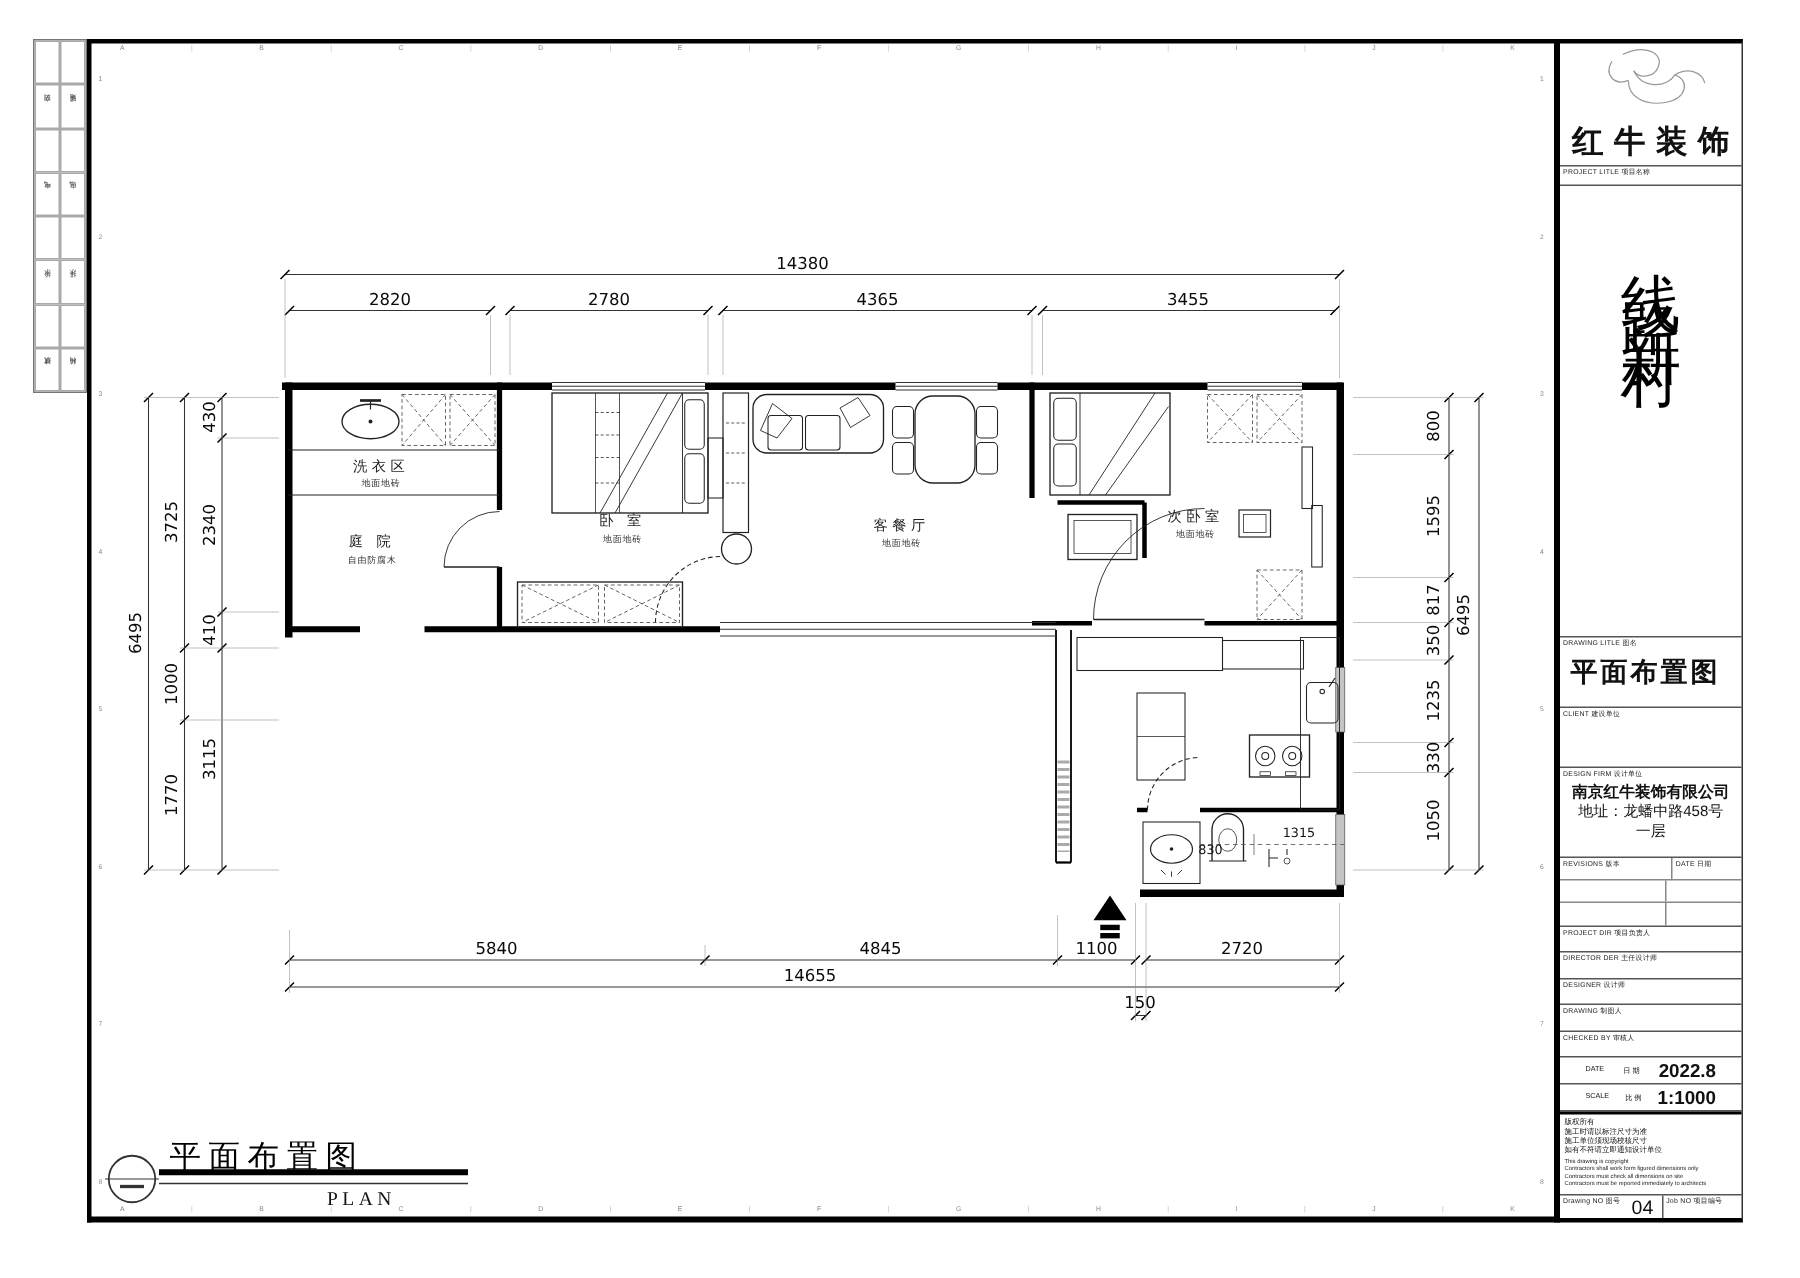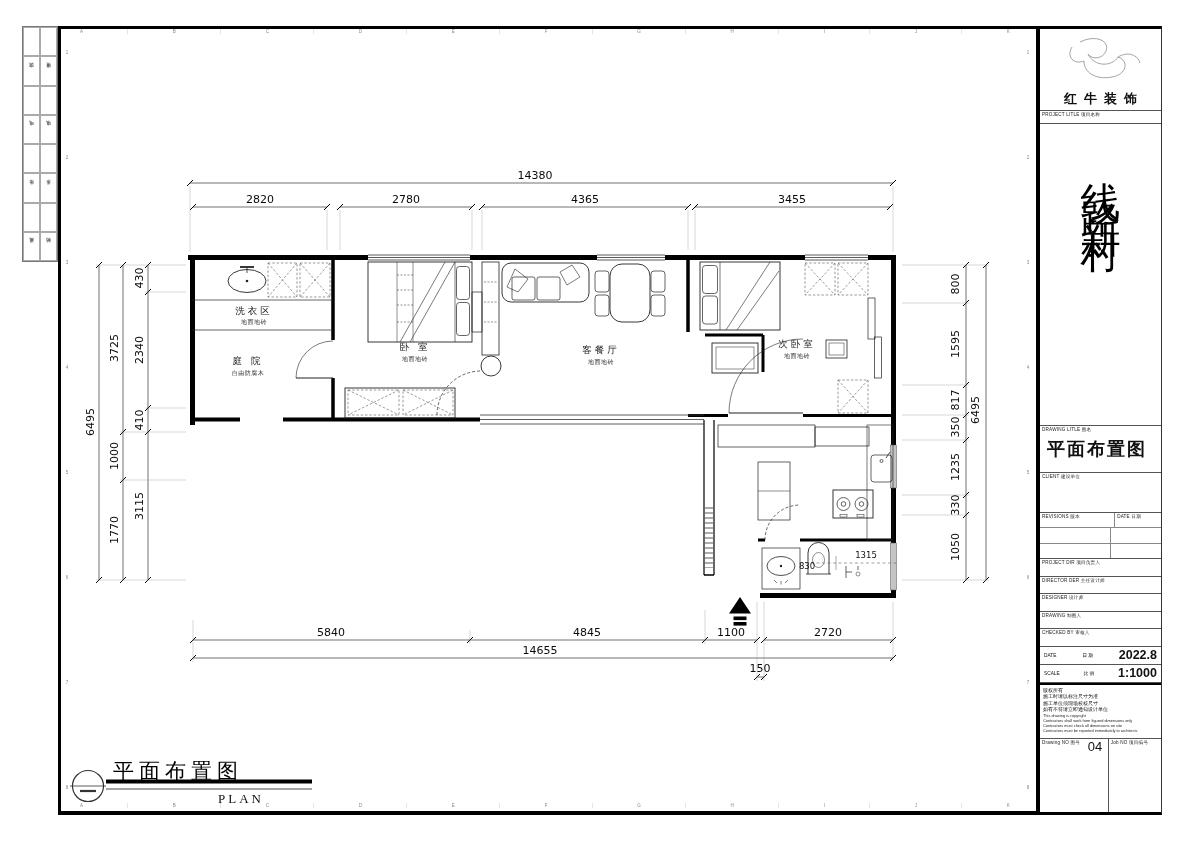--- a/index.html
+++ b/index.html
@@ -19,38 +19,38 @@
   .gl .gt{color:#bbb;}
   .gn{position:absolute;top:50px;height:740px;width:8px;display:flex;flex-direction:column;
       justify-content:space-between;align-items:center;font-size:4.5px;color:#888;}
   
   .tb{position:absolute;left:1036px;top:26px;width:126px;height:789px;box-sizing:border-box;
       border-left:4px solid #000;border-right:1.5px solid #333;border-top:3px solid #000;
       border-bottom:3px solid #000;display:flex;flex-direction:column;background:#fff;}
   .tb-sec{border-bottom:1px solid #555;box-sizing:border-box;position:relative;}
   .lab{font-size:4.6px;color:#222;padding:1px 2px;letter-spacing:0.2px;}
   .tb-logo{height:82px;display:flex;flex-direction:column;align-items:center;justify-content:flex-end;padding-bottom:2px;}
-  .tb-co{font-size:13px;font-weight:bold;letter-spacing:7px;padding-left:7px;color:#111;}
+  .tb-co{font-size:21px;font-weight:bold;letter-spacing:7px;padding-left:7px;color:#111;}
   .tb-projlab{height:13px;}
   .tb-proj{height:302px;display:flex;justify-content:center;align-items:flex-start;padding-top:26px;}
   .tb-proj span{writing-mode:vertical-rl;font-size:40px;letter-spacing:17px;
       font-family:"Liberation Serif","DejaVu Serif",serif;color:#000;}
   .tb-draw{height:47px;}
   .tb-dt{font-size:18px;font-weight:600;padding:4px 0 0 7px;letter-spacing:2px;}
   .tb-client{height:40px;}
   .tb-firm{height:60px;}
   .tb-fn{font-size:10.5px;font-weight:bold;text-align:center;margin-top:2px;}
   .tb-fa{font-size:10px;text-align:center;line-height:13px;padding:0 8px;}
   .tb-rev{height:46px;display:flex;flex-direction:column;}
   .tb-rev .r{flex:1;display:flex;border-bottom:0.5px solid #888;}
   .tb-rev .r:last-child{border-bottom:none;}
   .tb-rev .c1{width:58%;border-right:0.5px solid #888;}
   .tb-rev .c2{flex:1;}
   .prow{height:17.6px;}
-  .vrow{height:18px;display:flex;align-items:center;justify-content:space-between;padding:0 4px;}
+  .vrow{height:18px;display:flex;align-items:center;justify-content:space-between;padding:0 17px;}
   .vrow .en{font-size:4.8px;}
   .vrow .cn{font-size:4.8px;}
   .vrow .val{font-size:12.5px;font-weight:bold;}
   .cp{height:56px;border-top:2px solid #000;padding:2px 3px;box-sizing:border-box;}
   .cp .ln{font-size:5px;line-height:6.4px;color:#111;}
   .cp .en{font-size:3.9px;line-height:5px;color:#222;}
   .tb-no{flex:1;display:flex;}
   .tb-no .c1{width:56%;border-right:0.8px solid #555;display:flex;flex-direction:row;}
   .tb-no .c2{flex:1;}
   .dno{font-size:13px;text-align:center;flex:1;}
@@ -400,20 +400,25 @@
     <div class="tb-sec tb-proj">
       <span>线路新村</span>
     </div>
     <div class="tb-sec tb-draw">
       <div class="lab">DRAWING LITLE 图名</div>
       <div class="tb-dt">平面布置图</div>
     </div>
     <div class="tb-sec tb-client">
         <div class="lab">CLIENT 建设单位</div>
       </div>
+    <div class="tb-sec tb-firm">
+      <div class="lab">DESIGN FIRM 设计单位</div>
+      <div class="tb-fn">南京红牛装饰有限公司</div>
+      <div class="tb-fa">地址：龙蟠中路458号一层</div>
+    </div>
     <div class="tb-sec tb-rev">
       <div class="r">
           <div class="c1 lab">REVISIONS 版本</div>
           <div class="c2 lab">DATE 日期</div>
         </div>
       <div class="r">
           <div class="c1"></div>
           <div class="c2"></div>
         </div>
       <div class="r">

